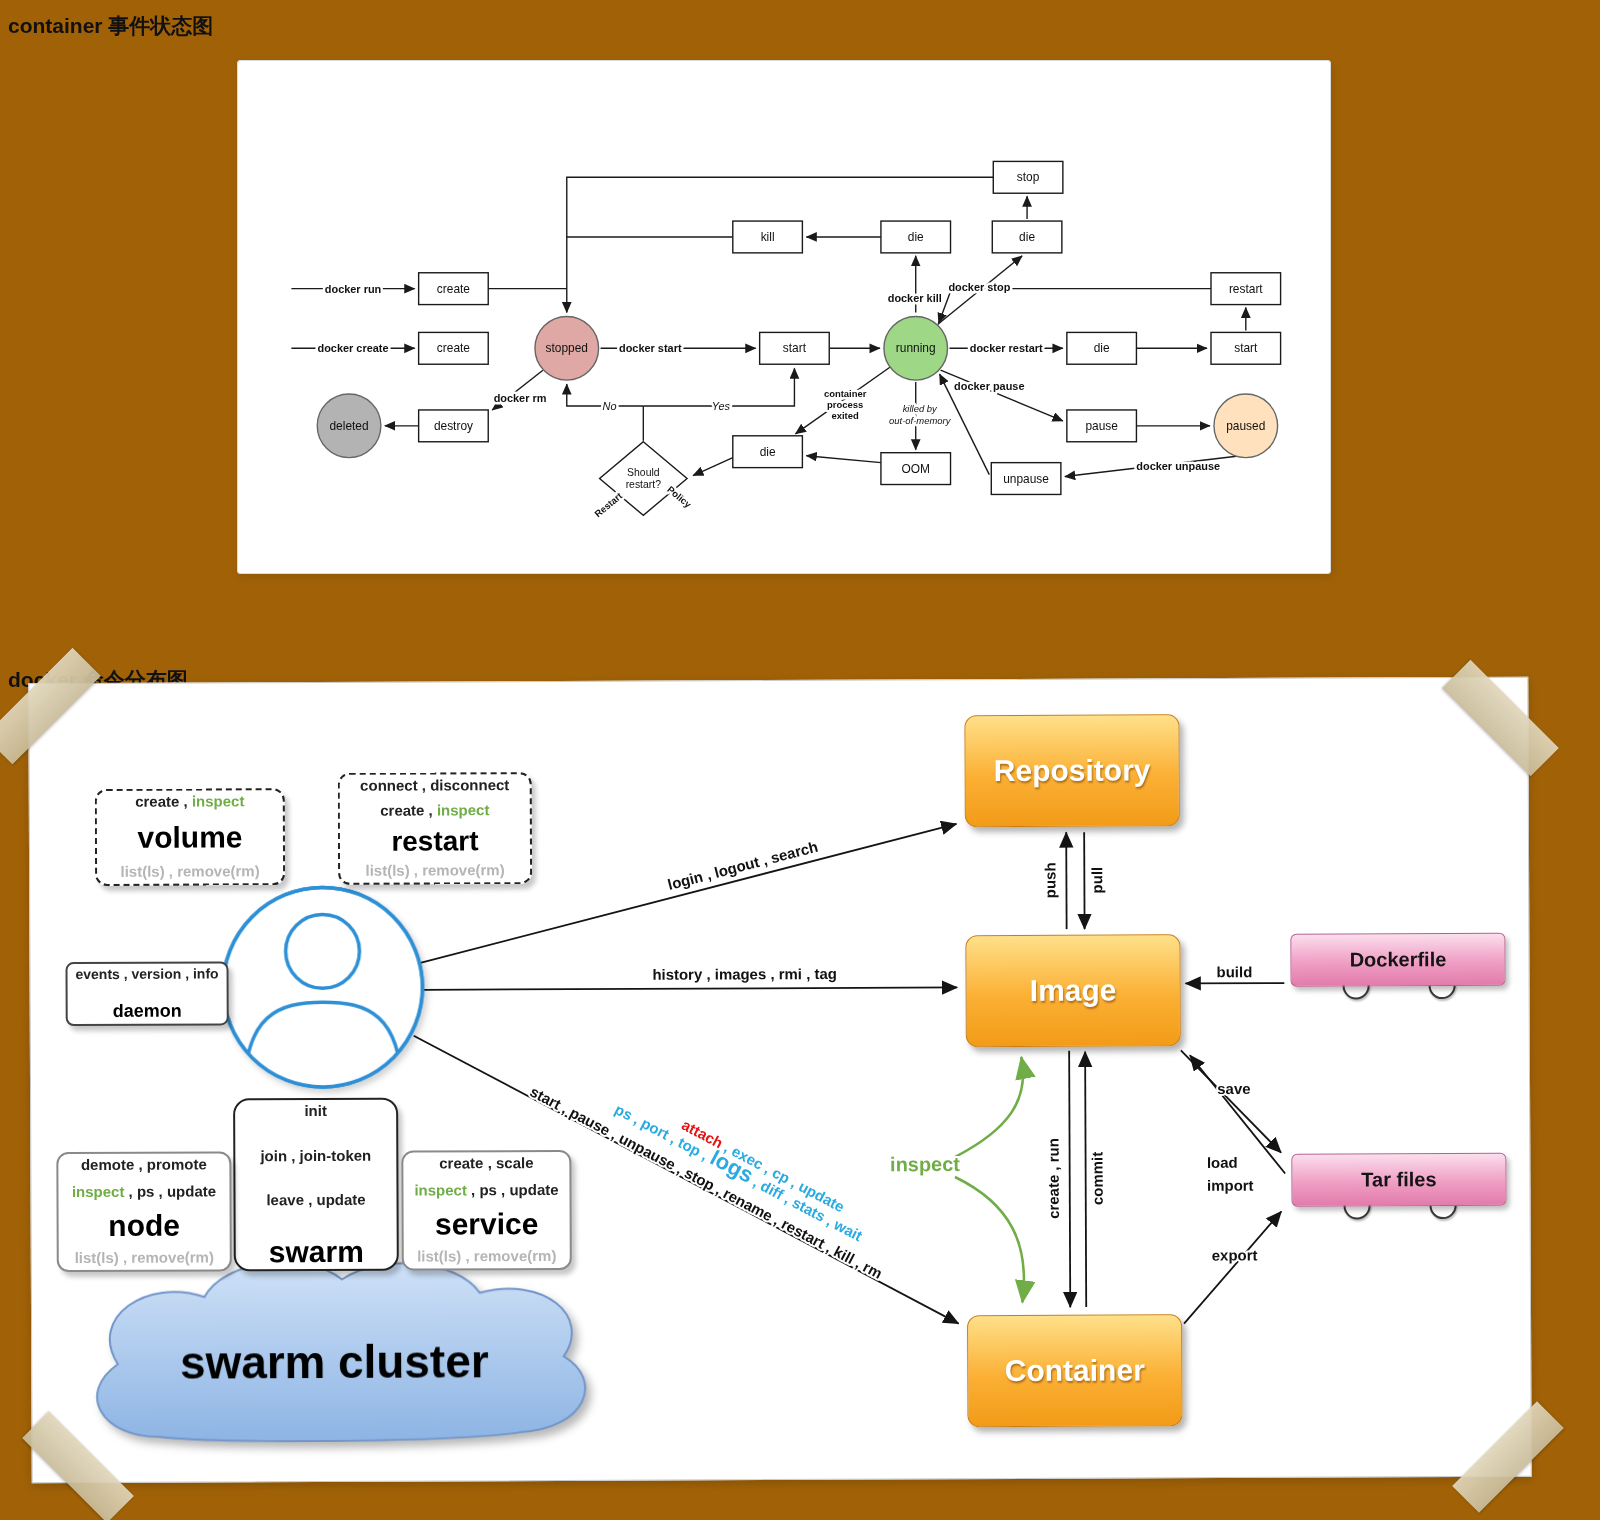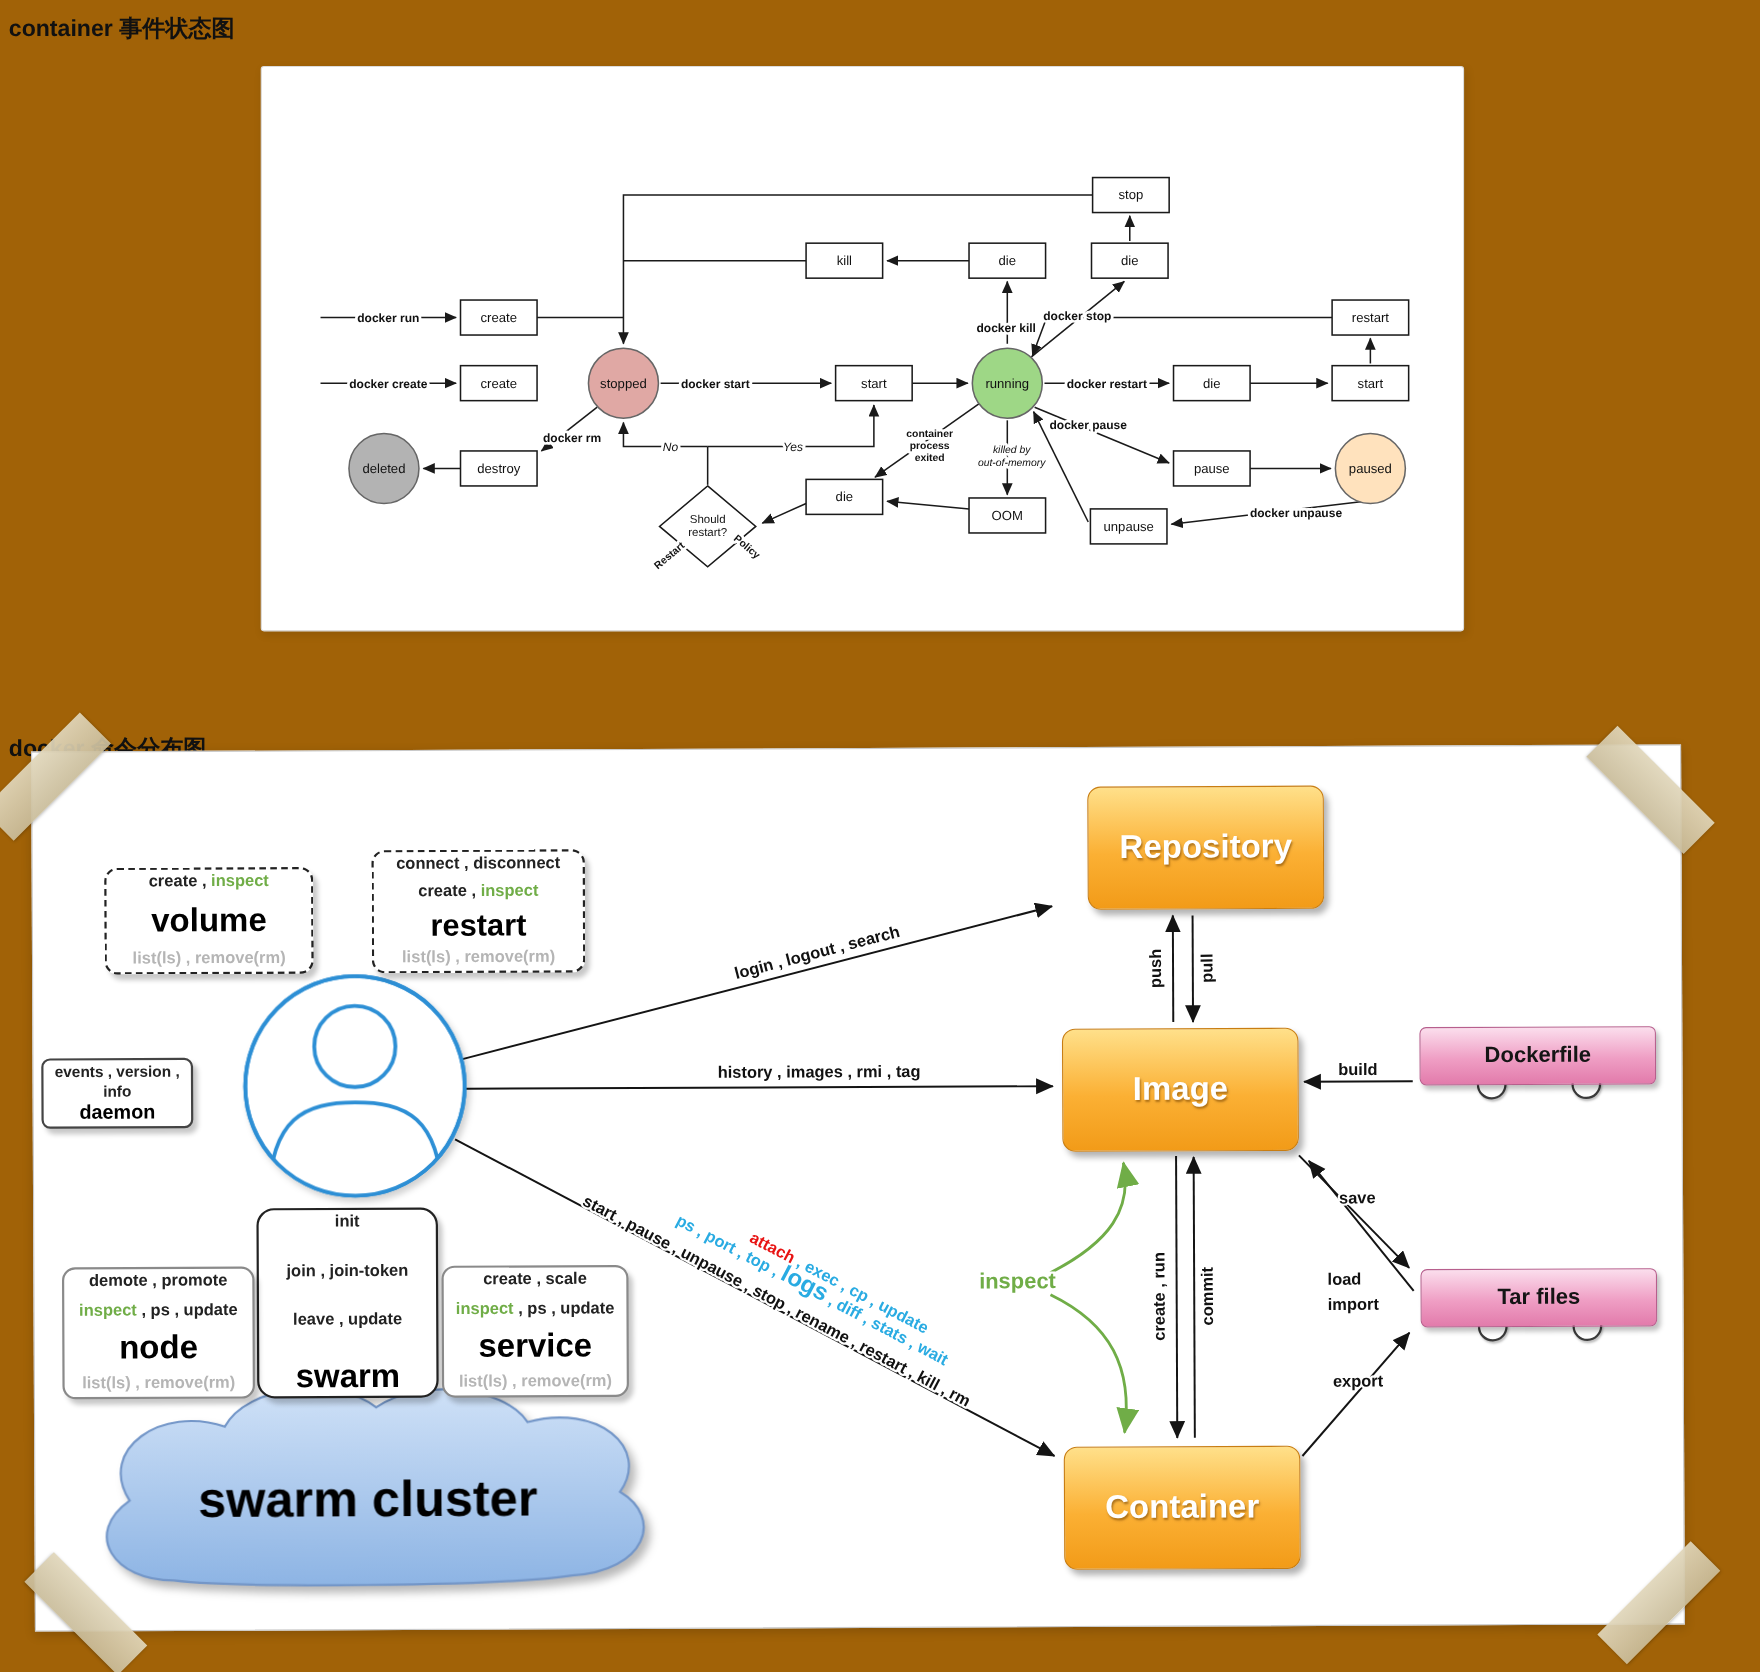--- a/index.html
+++ b/index.html
@@ -296,21 +296,21 @@
       <div class="cl gray">list(ls) , remove(rm)</div>
     </div>
 
     <div class="cmdbox dashed" style="left:308px; top:90px; width:194px; height:112px;">
       <div class="cl">connect , disconnect</div>
       <div class="cl"><span>create , </span><span class="green">inspect</span></div>
       <div class="cname sm">restart</div>
       <div class="cl gray">list(ls) , remove(rm)</div>
     </div>
 
-    <div class="cmdbox solidbox" style="left:7px; top:278px; width:138px; height:64px; border-radius:8px; border-color:#444;">
+    <div class="cmdbox solidbox" style="left:35px; top:278px; width:163px; height:64px; border-radius:8px; border-color:#444;">
       <div class="cl" style="font-size:14px;">events , version , info</div>
       <div class="dname">daemon</div>
     </div>
 
     <div class="cmdbox darkbox" style="left:202px; top:415px; width:165px; height:173px;">
       <div class="cl">init</div>
       <div class="cl">join , join-token</div>
       <div class="cl">leave , update</div>
       <div class="cname">swarm</div>
     </div>
@@ -327,21 +327,21 @@
       <div class="cl"><span class="green">inspect</span><span> , ps , update</span></div>
       <div class="cname">service</div>
       <div class="cl gray">list(ls) , remove(rm)</div>
     </div>
 
     <div class="wheel" style="left:1312px; top:294px;"></div>
     <div class="wheel" style="left:1398px; top:294px;"></div>
     <div class="wheel" style="left:1312px; top:514px;"></div>
     <div class="wheel" style="left:1398px; top:514px;"></div>
 
-    <div class="entity orangebox" style="left:935px; top:35px; width:215px; height:112px;margin-left:24px;">
+    <div class="entity orangebox" style="left:935px; top:35px; width:215px; height:112px;">
         <span>Repository</span>
       </div>
     <div class="entity orangebox" style="left:935px; top:255px; width:215px; height:112px;">
         <span>Image</span>
       </div>
     <div class="entity orangebox" style="left:935px; top:635px; width:215px; height:112px;">
         <span>Container</span>
       </div>
     <div class="entity pinkbox" style="left:1260px; top:255px; width:215px; height:53px;">
         <span>Dockerfile</span>

